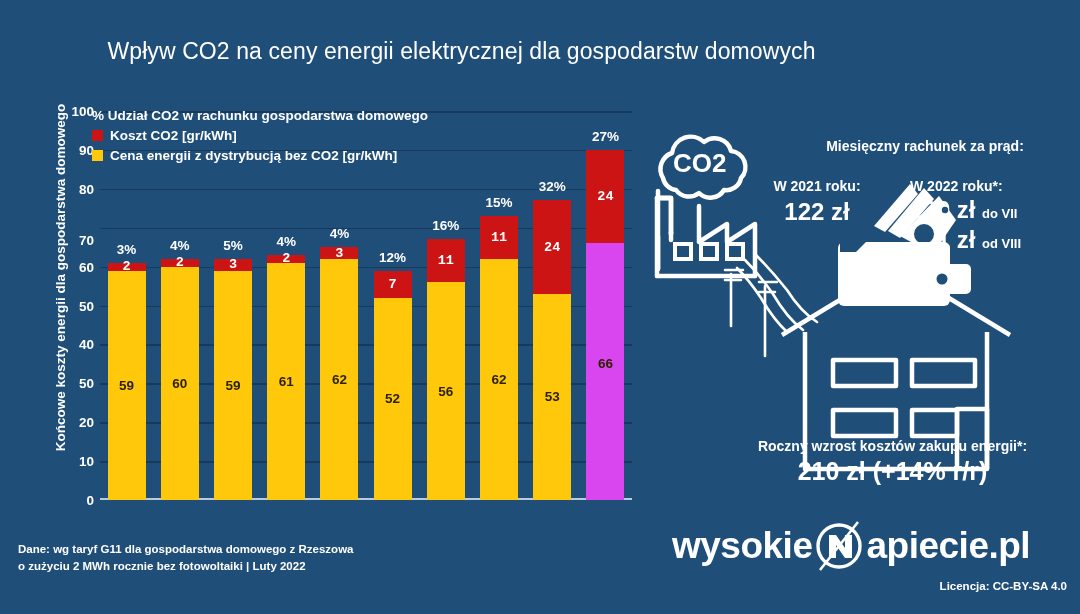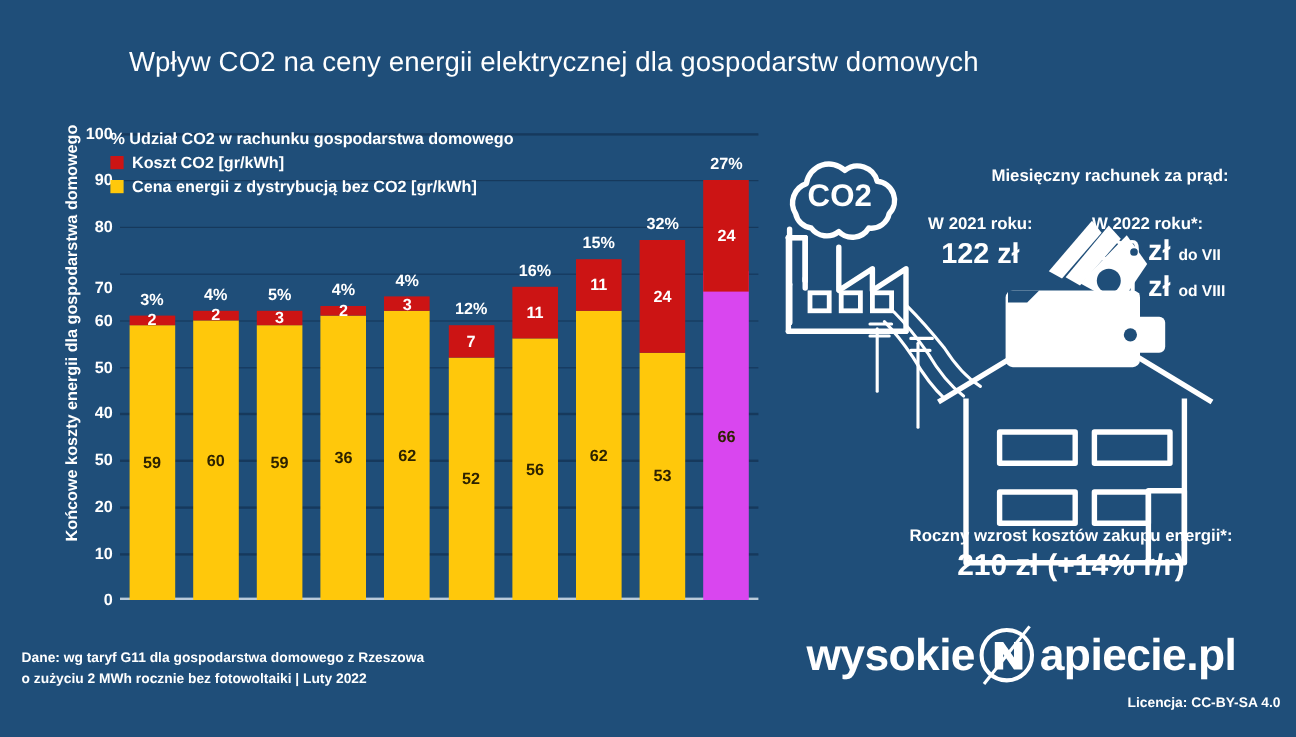--- a/index.html
+++ b/index.html
@@ -99,21 +99,21 @@
   .seg {
     position: absolute;
     left: 0;
     width: 38px;
     display: flex;
     align-items: center;
     justify-content: center;
     overflow: visible;
   }
   .seg-yellow { background: #ffc80b; }
-  .seg-red    { background: #cc1414; }
+  .seg-red    { background: #cc1414; font-family: Liberation Mono, monospace; }
   .seg-yellow .seg-label {
     color: #2d2200;
     font-size: 13.5px;
     font-weight: 700;
   }
   .seg-red .seg-label {
     color: #ffffff;
     font-size: 13.5px;
     font-weight: 700;
   }
@@ -305,21 +305,21 @@
         <div class="seg seg-yellow" style="bottom: 0px; height: 229.51px; background: rgb(255, 200, 11);">
           <span class="seg-label">59</span>
         </div>
         <div class="seg seg-red" style="bottom: 229.51px; height: 11.67px; background: rgb(204, 20, 20);">
           <span class="seg-label">3</span>
         </div>
         <div class="pct-label" style="bottom: 247.18px;">5%</div>
       </div>
       <div class="bar-col" style="left: 167.2px; height: 245.07px;">
         <div class="seg seg-yellow" style="bottom: 0px; height: 237.29px; background: rgb(255, 200, 11);">
-          <span class="seg-label">36</span>
+          <span class="seg-label">61</span>
         </div>
         <div class="seg seg-red" style="bottom: 237.29px; height: 7.78px; background: rgb(204, 20, 20);">
           <span class="seg-label">2</span>
         </div>
         <div class="pct-label" style="bottom: 251.07px;">4%</div>
       </div>
       <div class="bar-col" style="left: 220.4px; height: 252.85px;">
         <div class="seg seg-yellow" style="bottom: 0px; height: 241.18px; background: rgb(255, 200, 11);">
           <span class="seg-label">62</span>
         </div>

